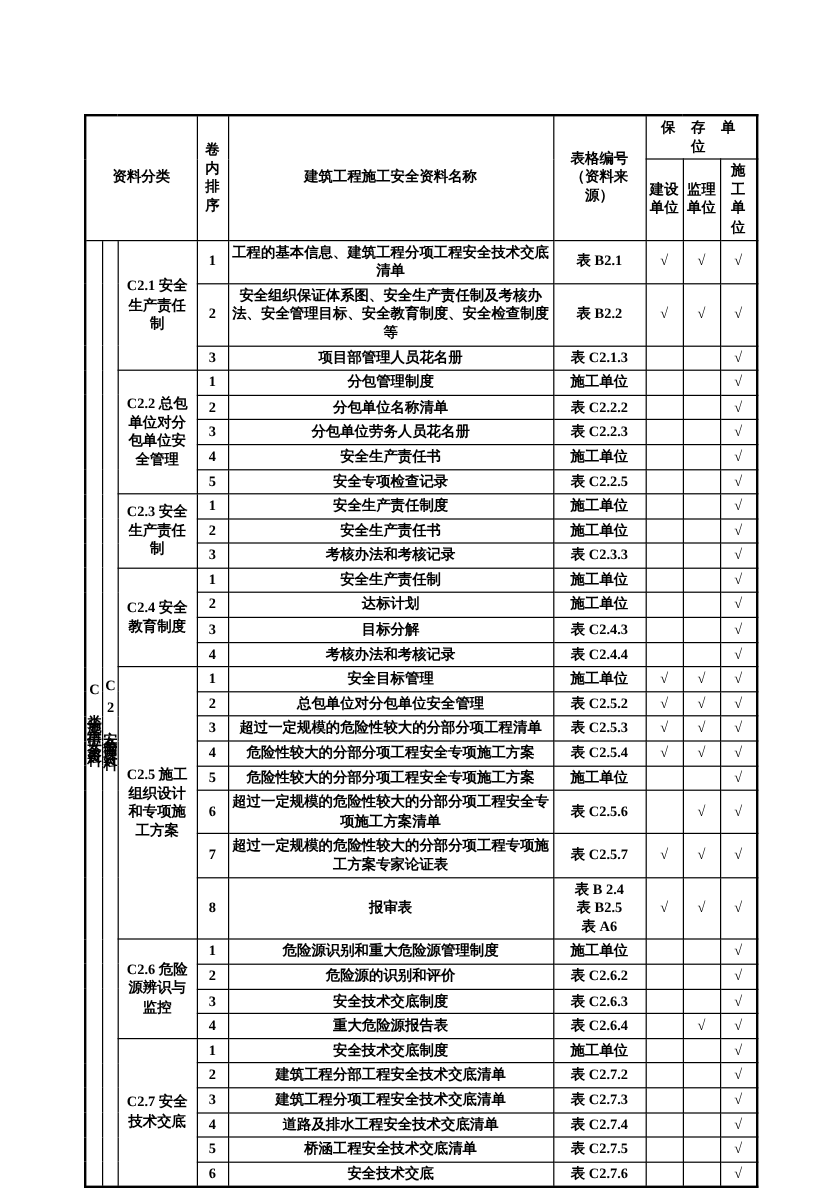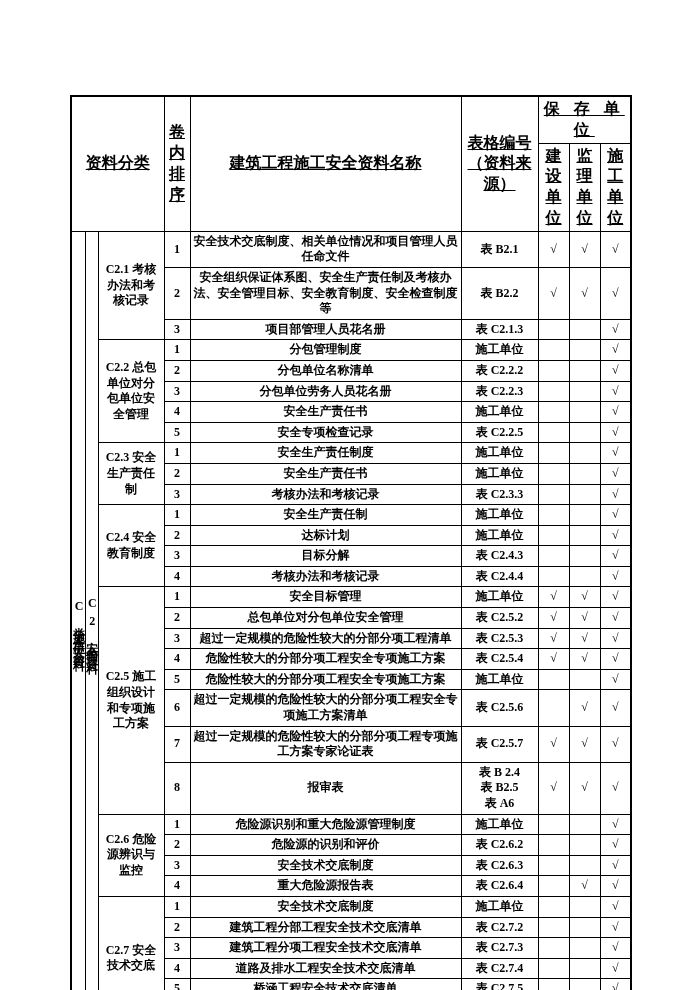--- a/index.html
+++ b/index.html
@@ -25,21 +25,21 @@
     border: 1px solid #000;
     font-size: 12px;
     line-height: 1.3;
     padding: 2px 3px;
     text-align: center;
     vertical-align: middle;
     white-space: pre-line;
     font-weight: bold;
     overflow: hidden;
   }
-  table.doc th { font-size: 16px; text-decoration: underline; }
+  table.doc th { font-size: 12px; }
   td.name { text-align: left; padding-left: 5px; }
   td.vert {
     writing-mode: vertical-rl;
     text-orientation: upright;
     letter-spacing: 4px;
     padding: 4px 0;
   }
   td.section { padding: 2px 2px; }
   th.storage-h { height: 18px; letter-spacing: 5px; padding: 1px; }
   th.unit-h { height: 30px; margin-left: 24px; }
@@ -78,23 +78,23 @@
         <th class="unit-h">监理
 单位</th>
         <th class="unit-h">施工
 单位</th>
       </tr>
     </thead>
     <tbody id="table-body">
         <tr>
           <td class="vert" rowspan="33">C类施工单位安全资料</td>
           <td class="vert" rowspan="33">C2安全管理资料</td>
-          <td class="section" rowspan="3">C2.1 考核办法和考核记录</td>
-          <td>1</td>
-          <td class="name">安全技术交底制度、相关单位情况和项目管理人员任命文件</td>
+          <td class="section" rowspan="3">C2.1 安全生产责任制</td>
+          <td>1</td>
+          <td class="name">工程的基本信息、建筑工程分项工程安全技术交底清单</td>
           <td>表 B2.1</td>
           <td>√</td>
           <td>√</td>
           <td>√</td>
         </tr>
         <tr>
           <td>2</td>
           <td class="name">安全组织保证体系图、安全生产责任制及考核办法、安全管理目标、安全教育制度、安全检查制度等</td>
           <td>表 B2.2</td>
           <td>√</td>

